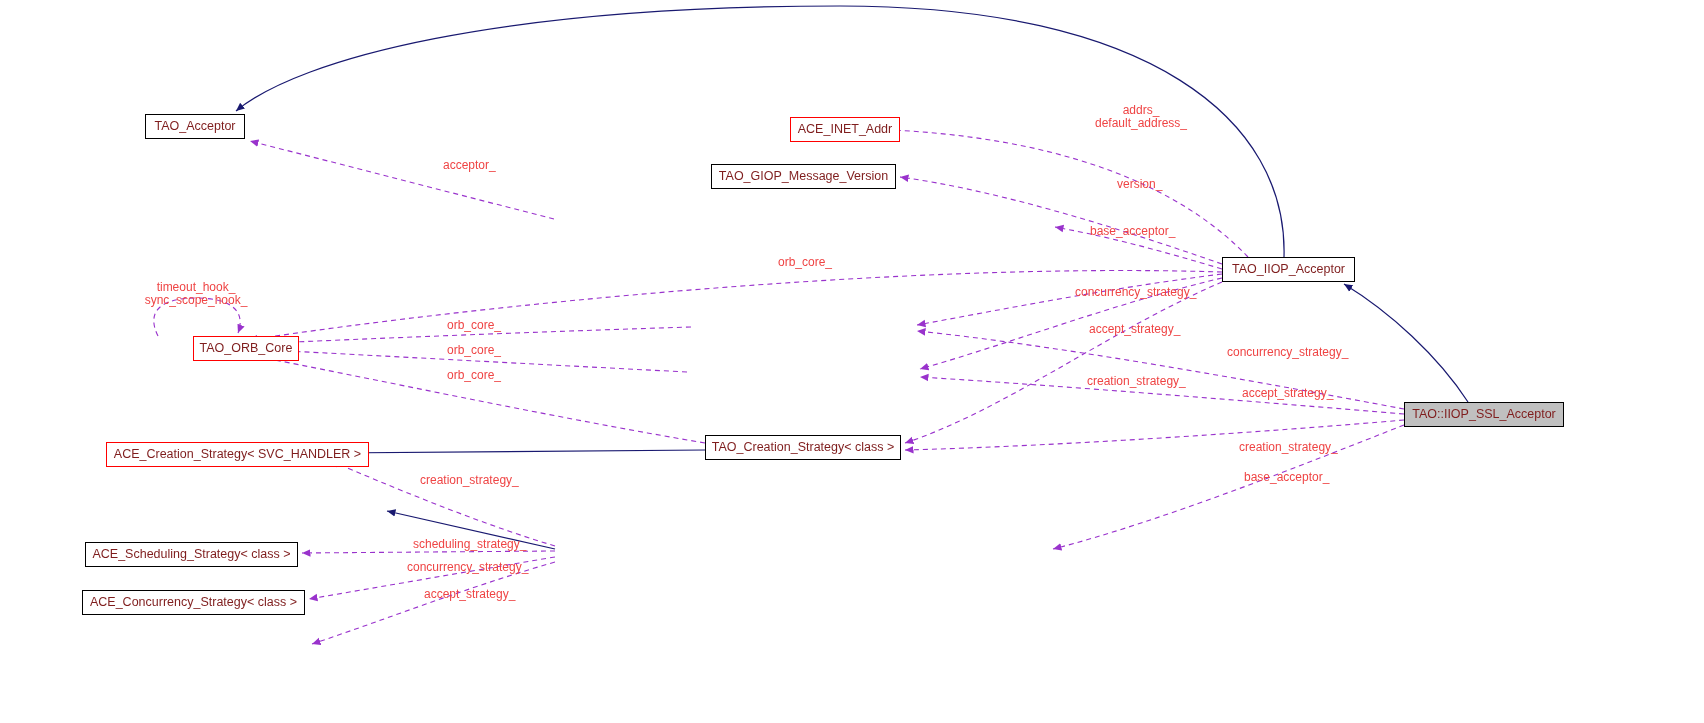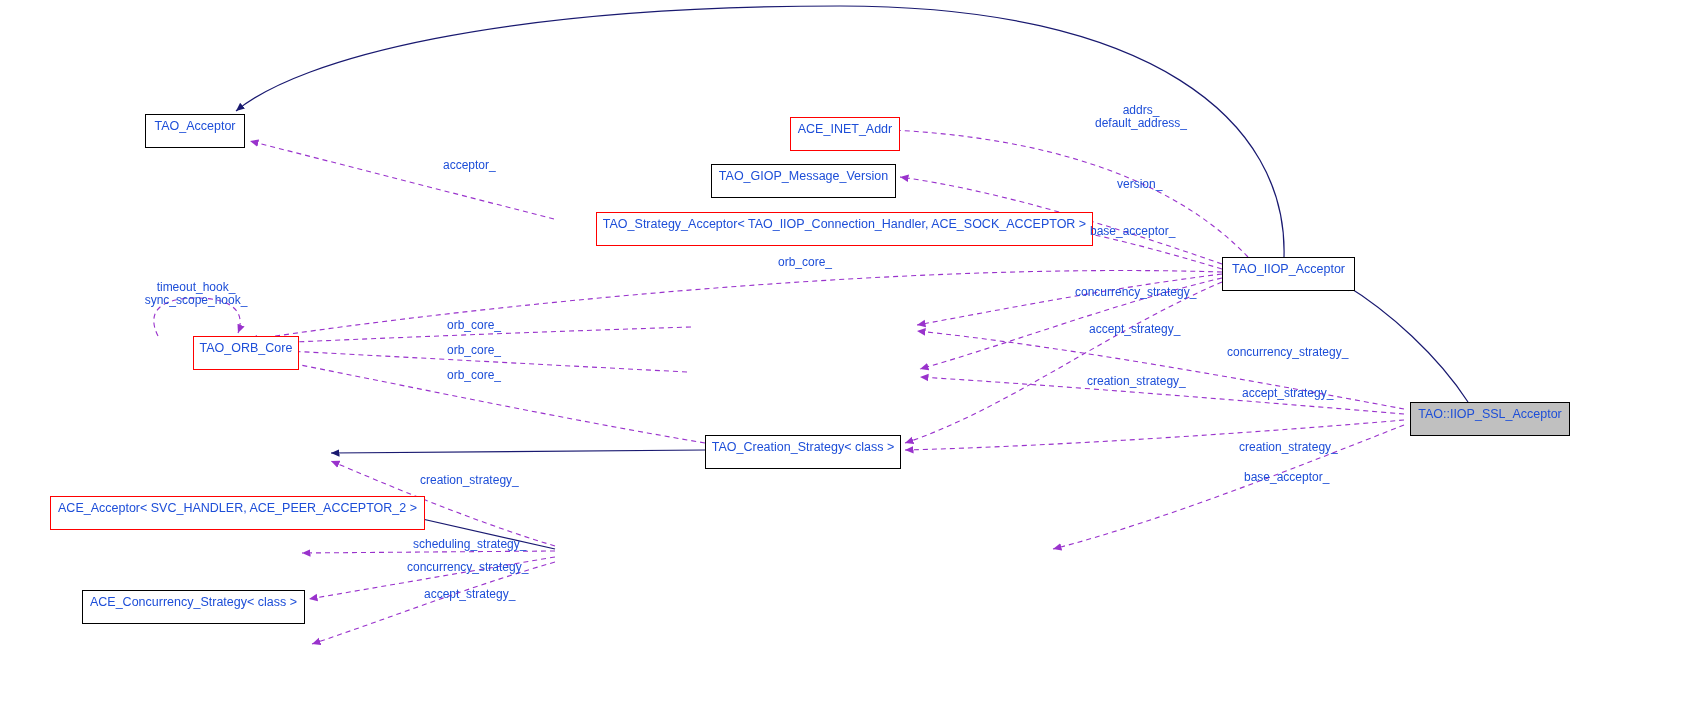--- a/index.html
+++ b/index.html
@@ -7,36 +7,36 @@
     position:relative;
     width:1704px;height:723px;
     background:#ffffff;
     font-family:"Liberation Sans", sans-serif;
     overflow:hidden;
   }
   #edge-layer{position:absolute;left:0;top:0;}
   .node{
     position:absolute;
     box-sizing:border-box;
-    height:34px;
+    height:25px;
     line-height:23px;
     background:#ffffff;
     border:1px solid #000000;
-    color:#1d4ed8;
+    color:#7f1d1d;
     font-size:12.5px;
     text-align:center;
     white-space:nowrap;
     cursor:pointer;
   }
   .node.red{border-color:#ff0000;margin-left:42px;}
-  .node.focus{background:#c0c0c0;margin-left:6px;}
+  .node.focus{background:#c0c0c0;}
   .elabel{
     position:absolute;
     font-size:12px;
-    color:#1d4ed8;
+    color:#ef4444;
     white-space:nowrap;
   }
   .elabel.center{text-align:center;line-height:13px;}
 </style>
 </head>
 <body>
 
 <div id="diagram">
 
   <svg id="edge-layer" width="1704" height="723" viewBox="0 0 1704 723">
@@ -72,26 +72,26 @@
     <path d="M1404,425 C1310,462 1160,522 1053,549" fill="none" stroke="#9932cc" stroke-width="1.1" stroke-dasharray="5,4" marker-end="url(#arr-p)"></path>
     <path d="M555,546 C475,522 390,486 331,461" fill="none" stroke="#9932cc" stroke-width="1.1" stroke-dasharray="5,4" marker-end="url(#arr-p)"></path>
     <path d="M555,551 L302,553" fill="none" stroke="#9932cc" stroke-width="1.1" stroke-dasharray="5,4" marker-end="url(#arr-p)"></path>
     <path d="M555,557 C465,572 385,586 309,599" fill="none" stroke="#9932cc" stroke-width="1.1" stroke-dasharray="5,4" marker-end="url(#arr-p)"></path>
     <path d="M555,562 C465,588 390,618 312,644" fill="none" stroke="#9932cc" stroke-width="1.1" stroke-dasharray="5,4" marker-end="url(#arr-p)"></path>
   </svg>
 
   <div class="node" style="left:145px;top:114px;width:100px">TAO_Acceptor</div>
   <div class="node red" style="left:748px;top:117px;width:110px">ACE_INET_Addr</div>
   <div class="node" style="left:711px;top:164px;width:185px">TAO_GIOP_Message_Version</div>
-  <div class="node red" style="left:554px;top:212px;width:497px">TAO_Strategy_Acceptor&lt; TAO_IIOP_Connection_Handler, ACE_SOCK_ACCEPTOR &gt;</div>
   <div class="node" style="left:1222px;top:257px;width:133px">TAO_IIOP_Acceptor</div>
   <div class="node red" style="left:151px;top:336px;width:106px">TAO_ORB_Core</div>
   <div class="node focus" style="left:1404px;top:402px;width:160px">TAO::IIOP_SSL_Acceptor</div>
   <div class="node" style="left:705px;top:435px;width:196px">TAO_Creation_Strategy&lt; class &gt;</div>
-  <div class="node red" style="left:8px;top:496px;width:375px">ACE_Acceptor&lt; SVC_HANDLER, ACE_PEER_ACCEPTOR_2 &gt;</div>
+  <div class="node red" style="left:64px;top:442px;width:263px">ACE_Creation_Strategy&lt; SVC_HANDLER &gt;</div>
+  <div class="node" style="left:85px;top:542px;width:213px">ACE_Scheduling_Strategy&lt; class &gt;</div>
   <div class="node" style="left:82px;top:590px;width:223px">ACE_Concurrency_Strategy&lt; class &gt;</div>
 
   <span class="elabel" style="left:443px;top:158px">acceptor_</span>
 
   <div class="elabel center" style="left:1093px;top:104px;width:96px">
     <span>addrs_</span><br>
     <span>default_address_</span>
   </div>
 
   <span class="elabel" style="left:1117px;top:177px">version_</span>

